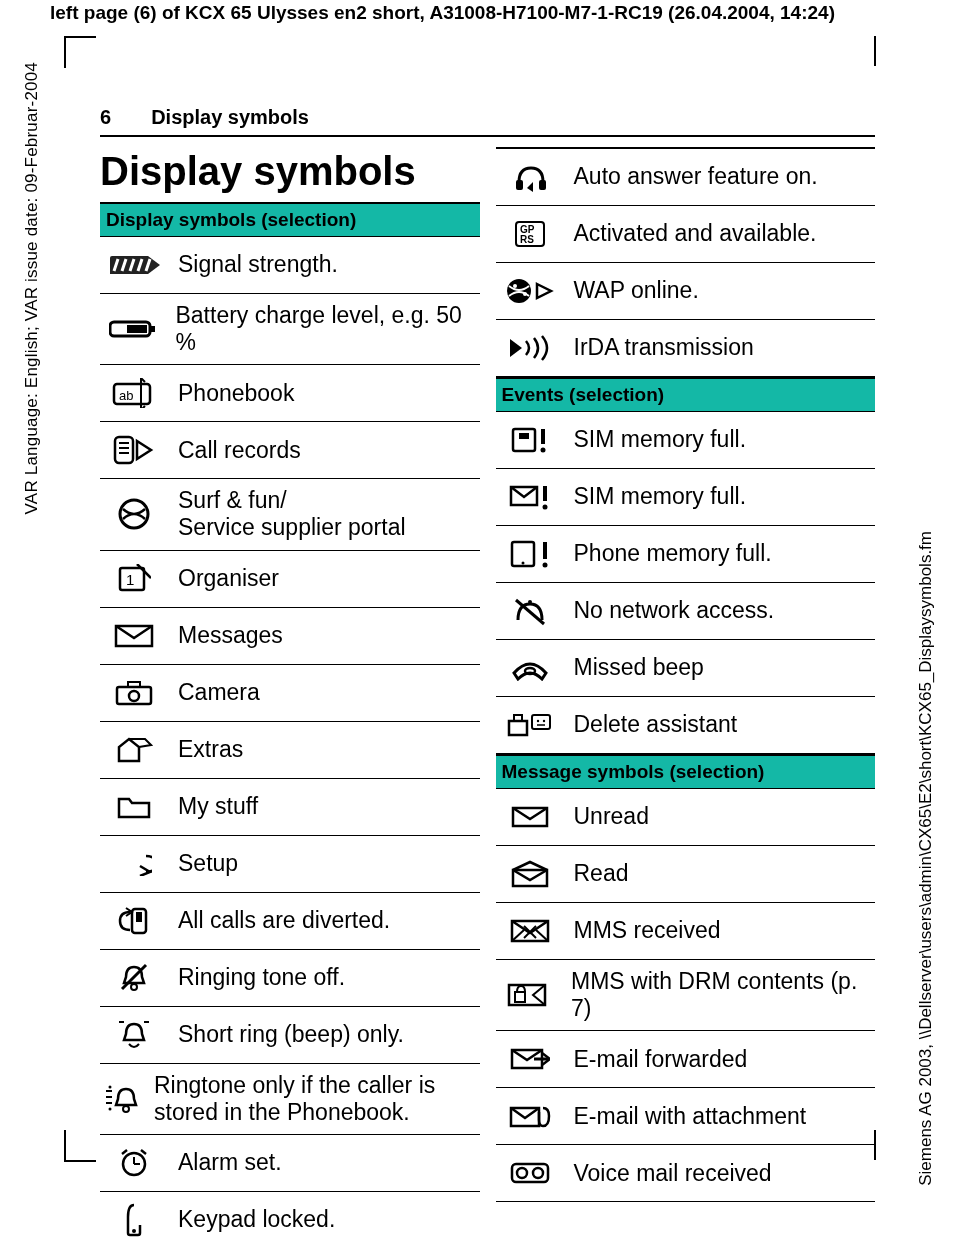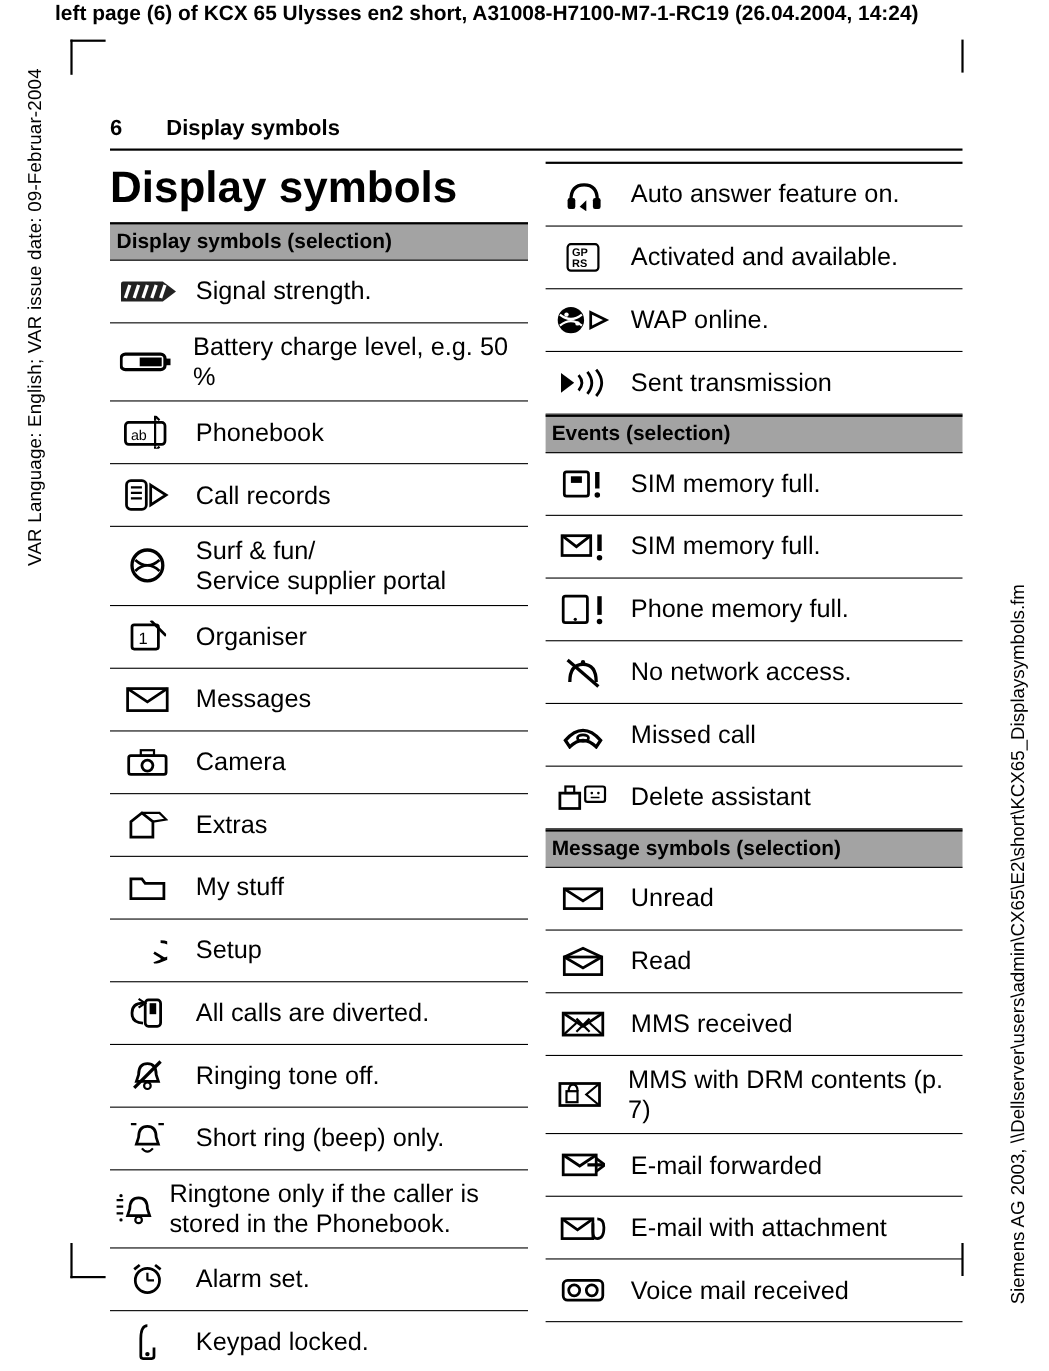--- a/index.html
+++ b/index.html
@@ -14,21 +14,21 @@
   
   .vtext-left{writing-mode:vertical-rl; transform: rotate(180deg);}
   .vtext-right{position:absolute;right:18px;bottom:60px;font-size:17px;writing-mode:vertical-rl;white-space:nowrap;transform:rotate(180deg)}
   .content{position:absolute;left:100px;top:106px;width:775px}
   .running-head{display:flex;gap:40px;align-items:baseline;border-bottom:2px solid #000;padding-bottom:6px;margin-bottom:10px}
   .pgnum{font-weight:700;font-size:20px}
   .rhtitle{font-weight:700;font-size:20px}
   .h1{font-weight:700;font-size:40px;margin:2px 0 8px 0}
   .cols{display:flex;gap:16px}
   .col{flex:1 1 0;min-width:0}
-  .section-head{background:#a3a3a3;border-top:2px solid #000;border-bottom:1px solid #000;font-weight:700;font-size:19px;padding:5px 6px}
+  .section-head{background:#14b8a6;border-top:2px solid #000;border-bottom:1px solid #000;font-weight:700;font-size:19px;padding:5px 6px}
   .row{display:flex;align-items:center;gap:14px;border-bottom:1px solid #000;padding:8px 4px;min-height:40px}
   .row .icon{width:60px;display:flex;justify-content:center;align-items:center}
   .row .desc{font-size:23px;line-height:1.18}
   svg{display:block}
 </style>
 </head>
 <body>
 
 <div class="page">
 
@@ -298,21 +298,21 @@
 
         <div class="row">
           <div class="icon">
             <svg width="48" height="26">
                 <path d="M4 4 L4 22 L16 13 Z" fill="#000"></path>
                 <path d="M20 6 Q26 13 20 20" fill="none" stroke="#000" stroke-width="2.5"></path>
                 <path d="M28 3 Q36 13 28 23" fill="none" stroke="#000" stroke-width="2.5"></path>
                 <path d="M36 1 Q46 13 36 25" fill="none" stroke="#000" stroke-width="2.5"></path>
               </svg>
           </div>
-          <div class="desc">Sent transmission</div>
+          <div class="desc">IrDA transmission</div>
         </div>
 
         <div class="section-head">Events (selection)</div>
 
         <div class="row">
           <div class="icon">
             <svg width="40" height="28">
                 <rect x="3" y="3" width="22" height="22" rx="2" fill="none" stroke="#000" stroke-width="2.5"></rect>
                 <rect x="9" y="7" width="10" height="6" fill="#000"></rect>
                 <line x1="33" y1="3" x2="33" y2="18" stroke="#000" stroke-width="4"></line>
@@ -357,21 +357,21 @@
           <div class="desc">No network access.</div>
         </div>
 
         <div class="row">
           <div class="icon">
             <svg width="40" height="26">
                 <path d="M4 18 Q20 0 36 18 L32 24 Q26 18 20 18 Q14 18 8 24 Z" fill="none" stroke="#000" stroke-width="3"></path>
                 <ellipse cx="20" cy="16" rx="5" ry="3" fill="none" stroke="#000" stroke-width="2.5"></ellipse>
               </svg>
           </div>
-          <div class="desc">Missed call</div>
+          <div class="desc">Missed beep</div>
         </div>
 
         <div class="row">
           <div class="icon">
             <svg width="48" height="28">
                 <rect x="3" y="10" width="18" height="14" fill="none" stroke="#000" stroke-width="2.5"></rect>
                 <rect x="8" y="4" width="8" height="6" fill="none" stroke="#000" stroke-width="2"></rect>
                 <rect x="26" y="4" width="18" height="14" rx="2" fill="none" stroke="#000" stroke-width="2"></rect>
                 <circle cx="32" cy="10" r="1.2" fill="#000"></circle>
                 <circle cx="38" cy="10" r="1.2" fill="#000"></circle>

